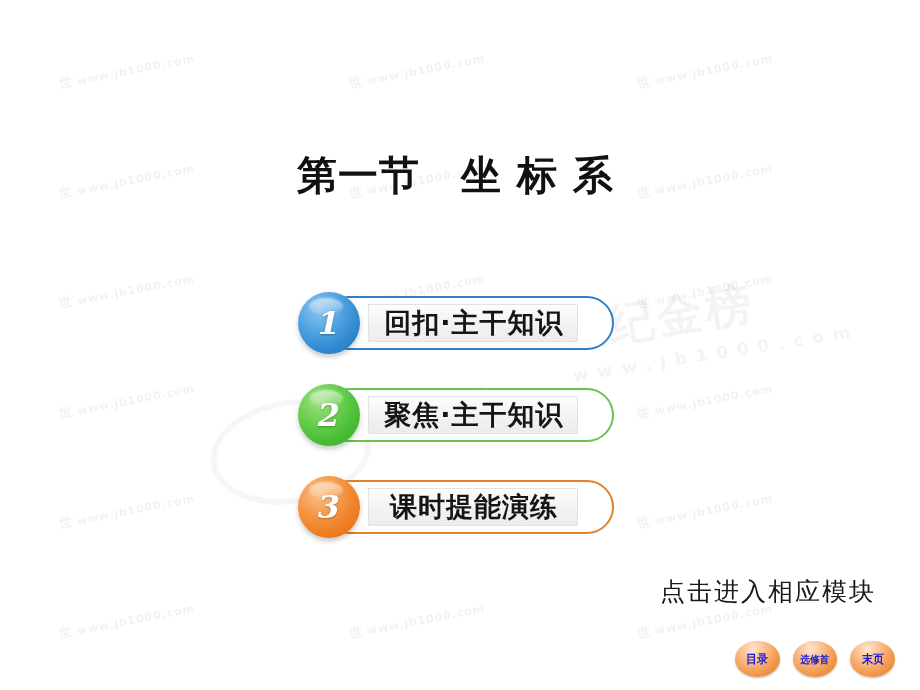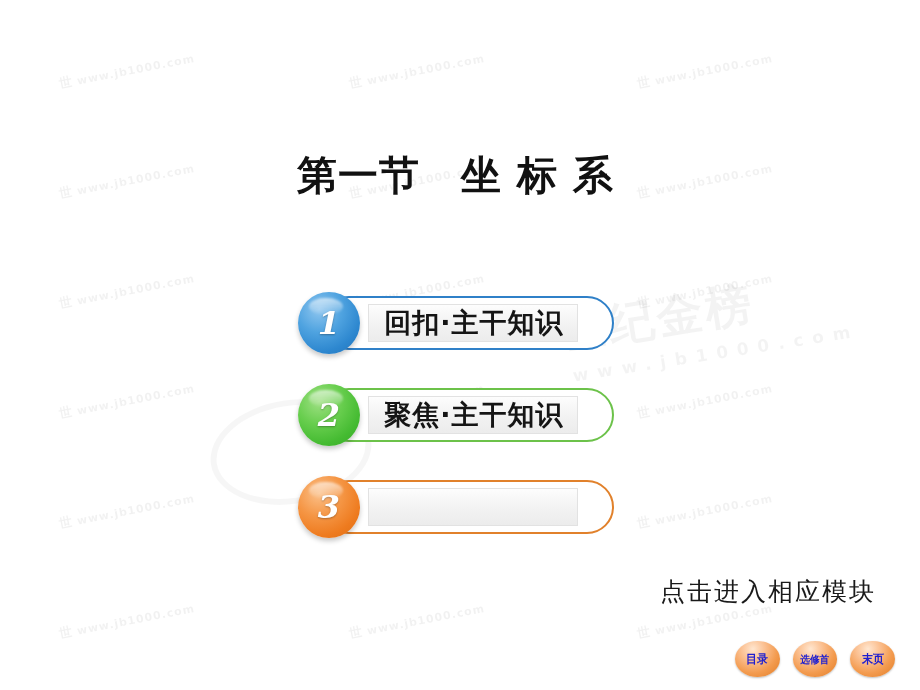--- a/index.html
+++ b/index.html
@@ -274,20 +274,21 @@
     <div class="pill-inner"></div>
     <div class="module-label">聚焦·主干知识</div>
     <div class="badge">
       <div class="badge-num">2</div>
     </div>
   </div>
 
   <div class="module" id="mod-2">
     <div class="pill"></div>
     <div class="pill-inner"></div>
+    <div class="module-label">课时提能演练</div>
     <div class="badge">
       <div class="badge-num">3</div>
     </div>
   </div>
 
   <div id="navbar">
     <div class="navbtn">
       <span class="navbtn-label">目录</span>
     </div>
     <div class="navbtn wide">

